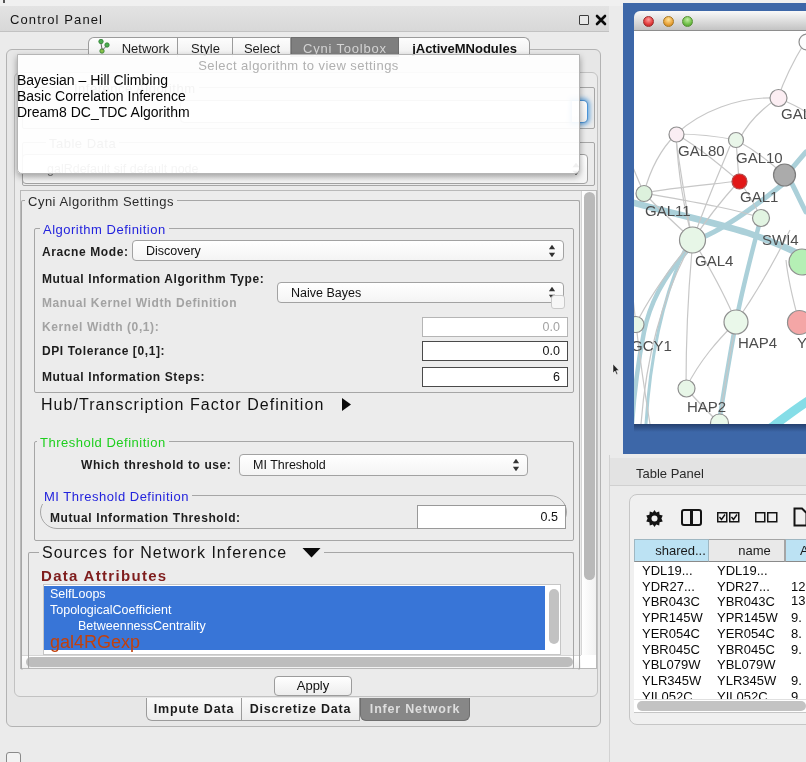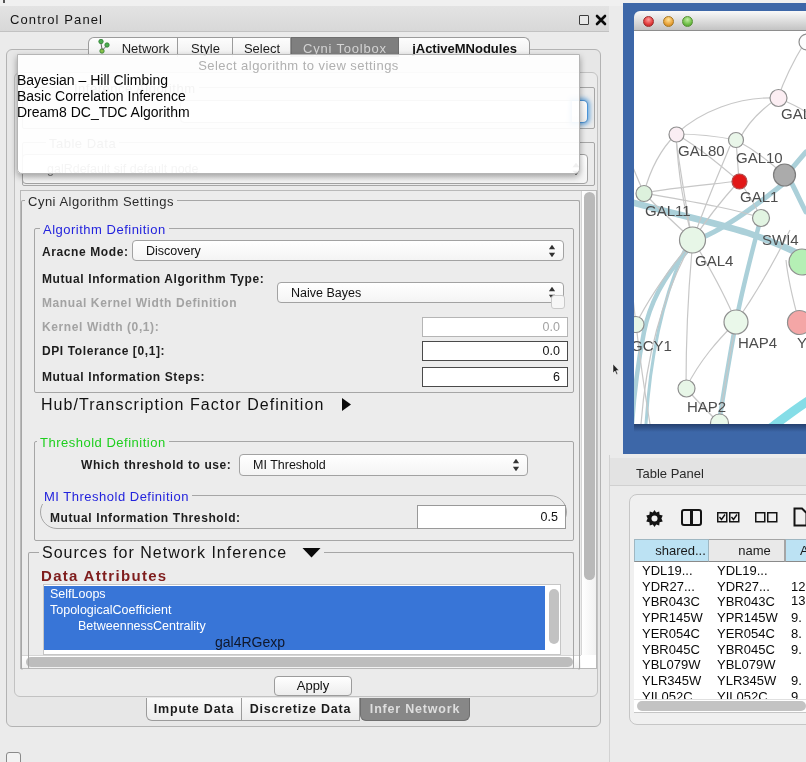--- a/index.html
+++ b/index.html
@@ -137,21 +137,21 @@
         <path d="M0.5 1 L18.5 1 L9.5 10.5 Z" fill="#0a0a0a"></path>
       </svg></span>
 </div>
 <div class="abs" style="left:41px;top:567px;font-size:15px;font-weight:bold;letter-spacing:1.3px;color:#7f1d1d;">Data Attributes</div>
 
 <div class="abs" style="left:43px;top:584px;width:518px;height:71px;background:#ffffff;border:1px solid #c6c6c6;"></div>
 <div class="abs" style="left:44px;top:586px;width:501px;height:64px;background:#3875d7;"></div>
 <div class="abs" style="left:50px;top:586px;width:400px;height:16px;line-height:16px;font-size:12.5px;color:#fff;">SelfLoops</div>
 <div class="abs" style="left:50px;top:602px;width:400px;height:16px;line-height:16px;font-size:12.5px;color:#fff;">TopologicalCoefficient</div>
 <div class="abs" style="left:50px;top:618px;width:400px;height:16px;line-height:16px;font-size:12.5px;color:#fff;margin-left:28px;">BetweennessCentrality</div>
-<div class="abs" style="left:50px;top:634px;width:400px;height:16px;line-height:16px;font-size:14px;color:#0f172a;text-align:center;">gal4RGexp</div>
+<div class="abs" style="left:50px;top:634px;width:400px;height:16px;line-height:16px;font-size:18px;color:#c2410c;">gal4RGexp</div>
 <div class="abs" style="left:549px;top:589px;width:10px;height:55px;background:#c2c2c2;border-radius:5px;"></div>
 
 <div class="abs" style="left:274px;top:676px;width:78px;height:20px;background:linear-gradient(#ffffff,#ededed);border:1px solid #9c9c9c;border-radius:4px;text-align:center;line-height:18px;font-size:13px;color:#111;">Apply</div>
 
 <div class="btab" style="left:146px;width:96px;border-radius:0 0 0 6px;letter-spacing:0.8px;">Impute Data</div>
 <div class="btab" style="left:242px;width:118px;border-left:none;border-radius:0;letter-spacing:0.8px;">Discretize Data</div>
 <div class="btab" style="left:360px;width:110px;background:#878787;border-color:#6f6f6f;color:#dedede;letter-spacing:0.8px;">Infer Network</div>
 
 <div class="abs" style="left:6px;top:752px;width:15px;height:14px;border:1.5px solid #8a8a8a;border-radius:3px;background:#f2f2f2;"></div>
 

